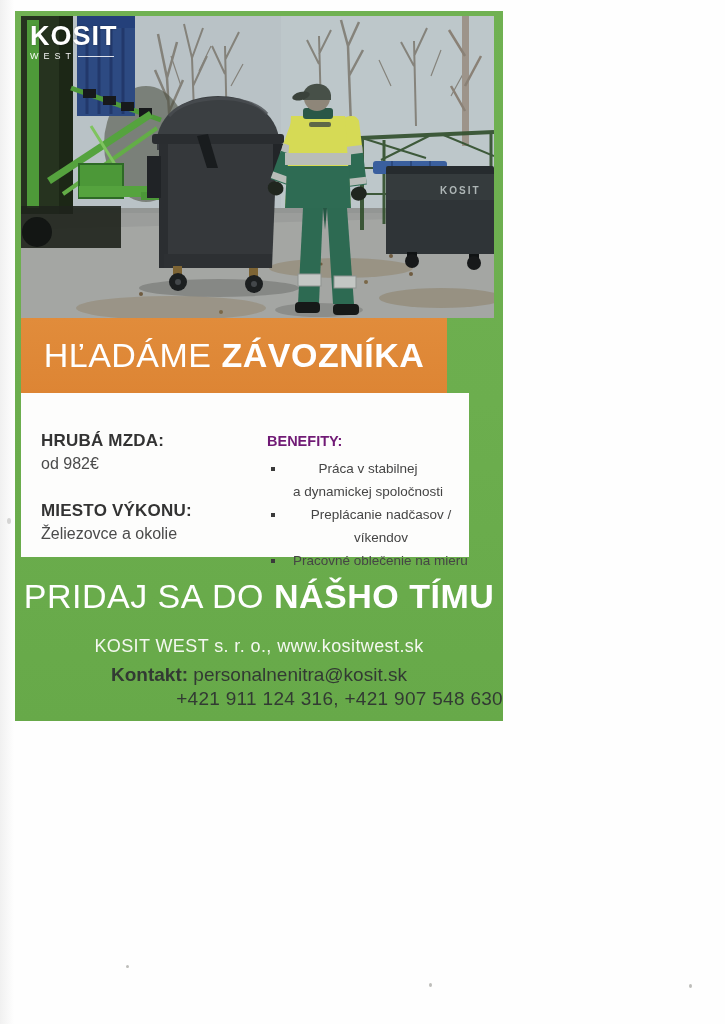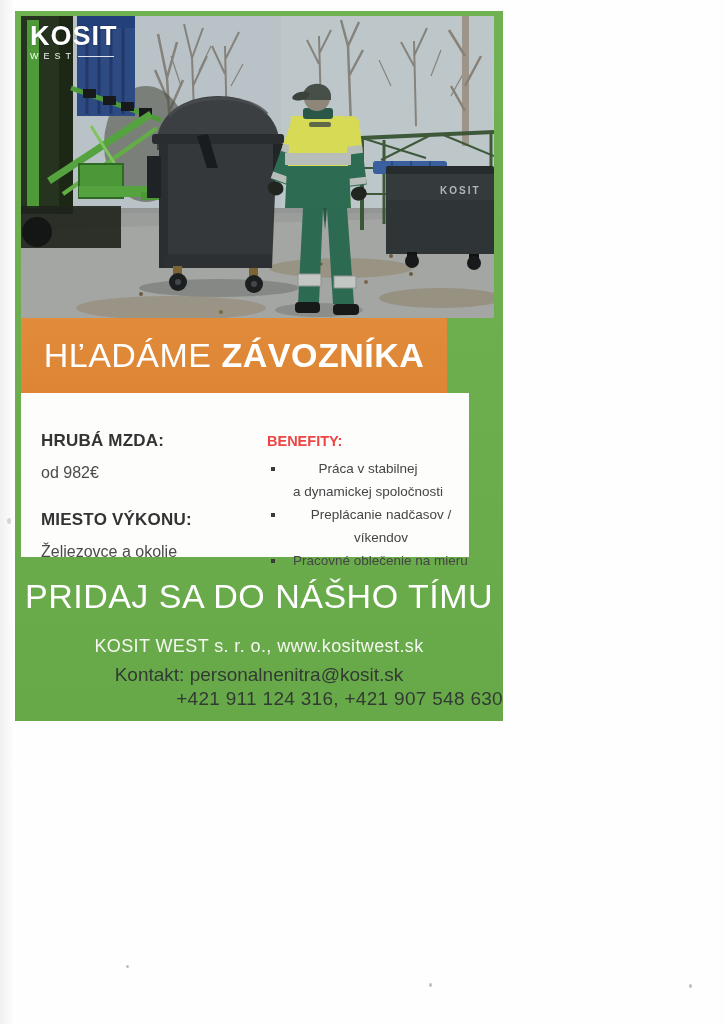--- a/index.html
+++ b/index.html
@@ -40,43 +40,43 @@
   }
   .banner .light{font-weight:normal;}
   .banner .bold{font-weight:bold;}
   .info{
     position:absolute;left:6px;top:382px;width:448px;height:164px;
     background:#fdfdfc;color:#3c3c3c;
   }
   .col-left{position:absolute;left:20px;top:38px;}
   .col-right{position:absolute;left:246px;top:40px;}
   .label{font-size:17px;font-weight:bold;color:#333;letter-spacing:.2px;}
-  .value{font-size:16px;color:#4b4b4b;margin-top:13px;}
+  .value{font-size:16px;color:#4b4b4b;margin-top:4px;}
   .spaced{margin-top:28px;}
-  .label-sm{font-size:14.5px;font-weight:bold;color:#ef4444;}
+  .label-sm{font-size:14.5px;font-weight:bold;color:#701a75;}
   .benefits{list-style:none;margin:8px 0 0 0;padding:0;text-align:center;}
   .benefits li{display:flex;font-size:13.5px;line-height:23px;color:#454545;}
   .bullet{
     width:4px;height:4px;background:#3a3a3a;flex:0 0 4px;
     margin:10px 18px 0 4px;
   }
   .footer-heading{
     position:absolute;left:0;top:566px;width:100%;text-align:center;
     color:#fff;font-size:34px;letter-spacing:.5px;white-space:nowrap;
   }
-  .footer-heading .bold{font-weight:normal;}
+  .footer-heading .bold{font-weight:bold;}
   .company{
     position:absolute;left:0;top:625px;width:100%;text-align:center;
     color:#f4f8f0;font-size:18px;letter-spacing:.4px;
   }
   .contact{
     position:absolute;left:0;top:653px;width:100%;text-align:center;
     color:#323a33;font-size:19px;
   }
-  .contact .bold{font-weight:normal;}
+  .contact .bold{font-weight:bold;}
   .phones{
     position:absolute;left:0;top:677px;width:100%;text-align:right;
     color:#323a33;font-size:19px;letter-spacing:.3px;
   }
 </style>
 </head>
 <body>
 
 <div class="scan-edge"></div>
 

